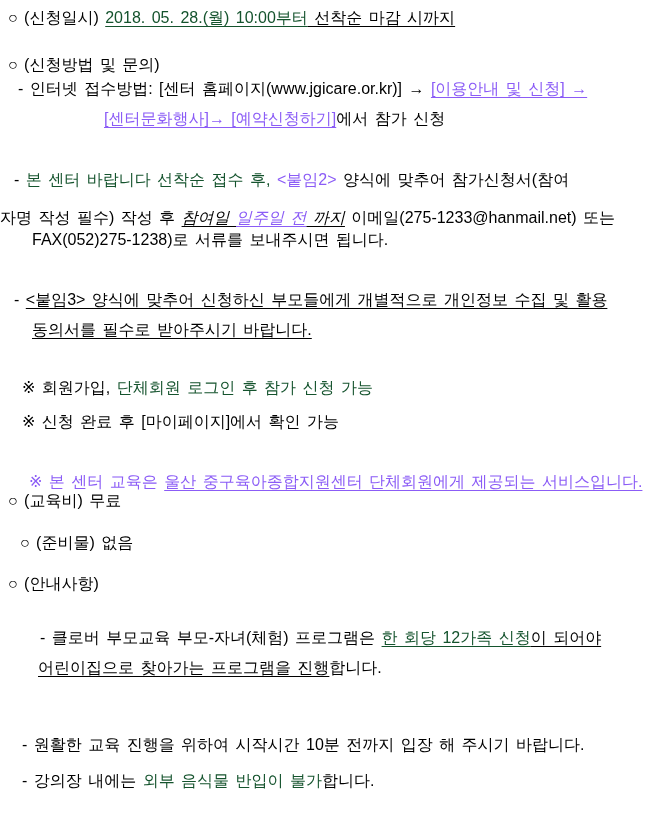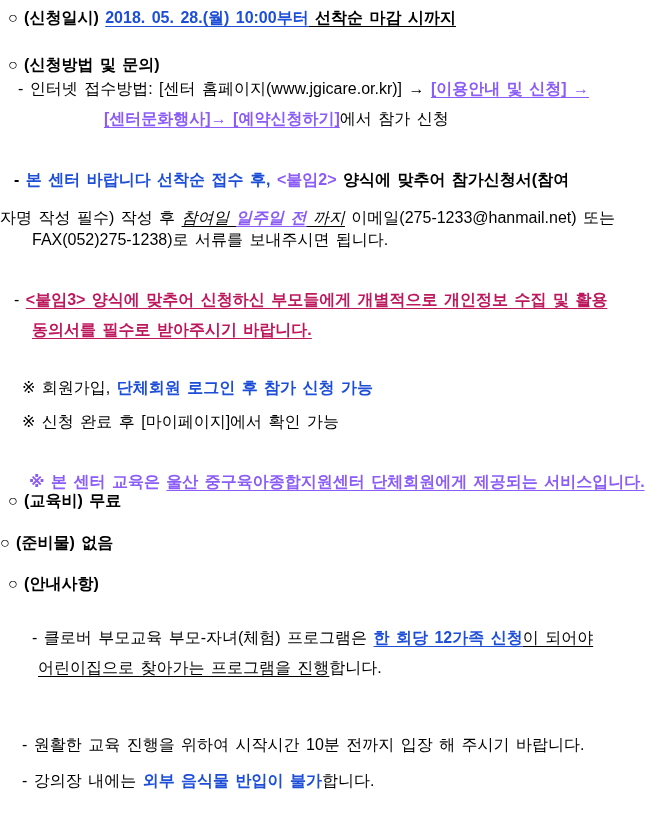--- a/index.html
+++ b/index.html
@@ -7,26 +7,26 @@
     width:660px;height:837px;background:#ffffff;
     font-family:"Liberation Sans","DejaVu Sans",sans-serif;
     color:#000000;
   }
   .doc{position:relative;width:660px;height:837px;overflow:hidden;}
   .line{
     position:absolute;left:0;right:4px;
     font-size:16px;line-height:20px;height:20px;
     white-space:nowrap;word-spacing:2px;letter-spacing:0px;
   }
-  .b{font-weight:bold;}
+  .b{font-weight:normal;}
   .i{font-style:italic;}
   .u{text-decoration:underline;text-underline-offset:3px;}
-  .rd{color:#1d4ed8;}
+  .rd{color:#14532d;}
   .bl{color:#8b5cf6;}
-  .pk{color:#be185d;}
+  .pk{color:#000000;}
 </style>
 </head>
 <body>
 
 <div class="doc">
 
   <div class="line" style="top:8px;padding-left:8px;">
     <span class="b">○ (신청일시) </span><span class="b rd u">2018. 05. 28.(월) 10:00부터</span><span class="b u"> 선착순 마감 시까지</span>
   </div>
 
@@ -71,29 +71,29 @@
   </div>
 
   <div class="line" style="top:472px;padding-left:29px;">
     <span class="b bl">※ 본 센터 교육은 </span><span class="b bl u">울산 중구육아종합지원센터 단체회원에게 제공되는 서비스입니다.</span>
   </div>
 
   <div class="line" style="top:491px;padding-left:8px;">
     <span class="b">○ (교육비) 무료</span>
   </div>
 
-  <div class="line" style="top:533px;padding-left:0;">
+  <div class="line" style="top:533px;padding-left:20px;">
     <span class="b">○ (준비물) 없음</span>
   </div>
 
   <div class="line" style="top:574px;padding-left:8px;">
     <span class="b">○ (안내사항)</span>
   </div>
 
-  <div class="line" style="top:628px;padding-left:32px;">
+  <div class="line" style="top:628px;padding-left:16px;margin-left:24px;">
     <span>- 클로버 부모교육 부모-자녀(체험) 프로그램은 </span><span class="b rd u">한 회당 12가족 신청</span><span class="u">이 되어야</span>
   </div>
 
   <div class="line" style="top:658px;padding-left:38px;">
     <span class="u">어린이집으로 찾아가는 프로그램을 진행</span><span>합니다.</span>
   </div>
 
 
   <div class="line" style="top:735px;padding-left:22px;">
     <span>- 원활한 교육 진행을 위하여 시작시간 10분 전까지 입장 해 주시기 바랍니다.</span>

